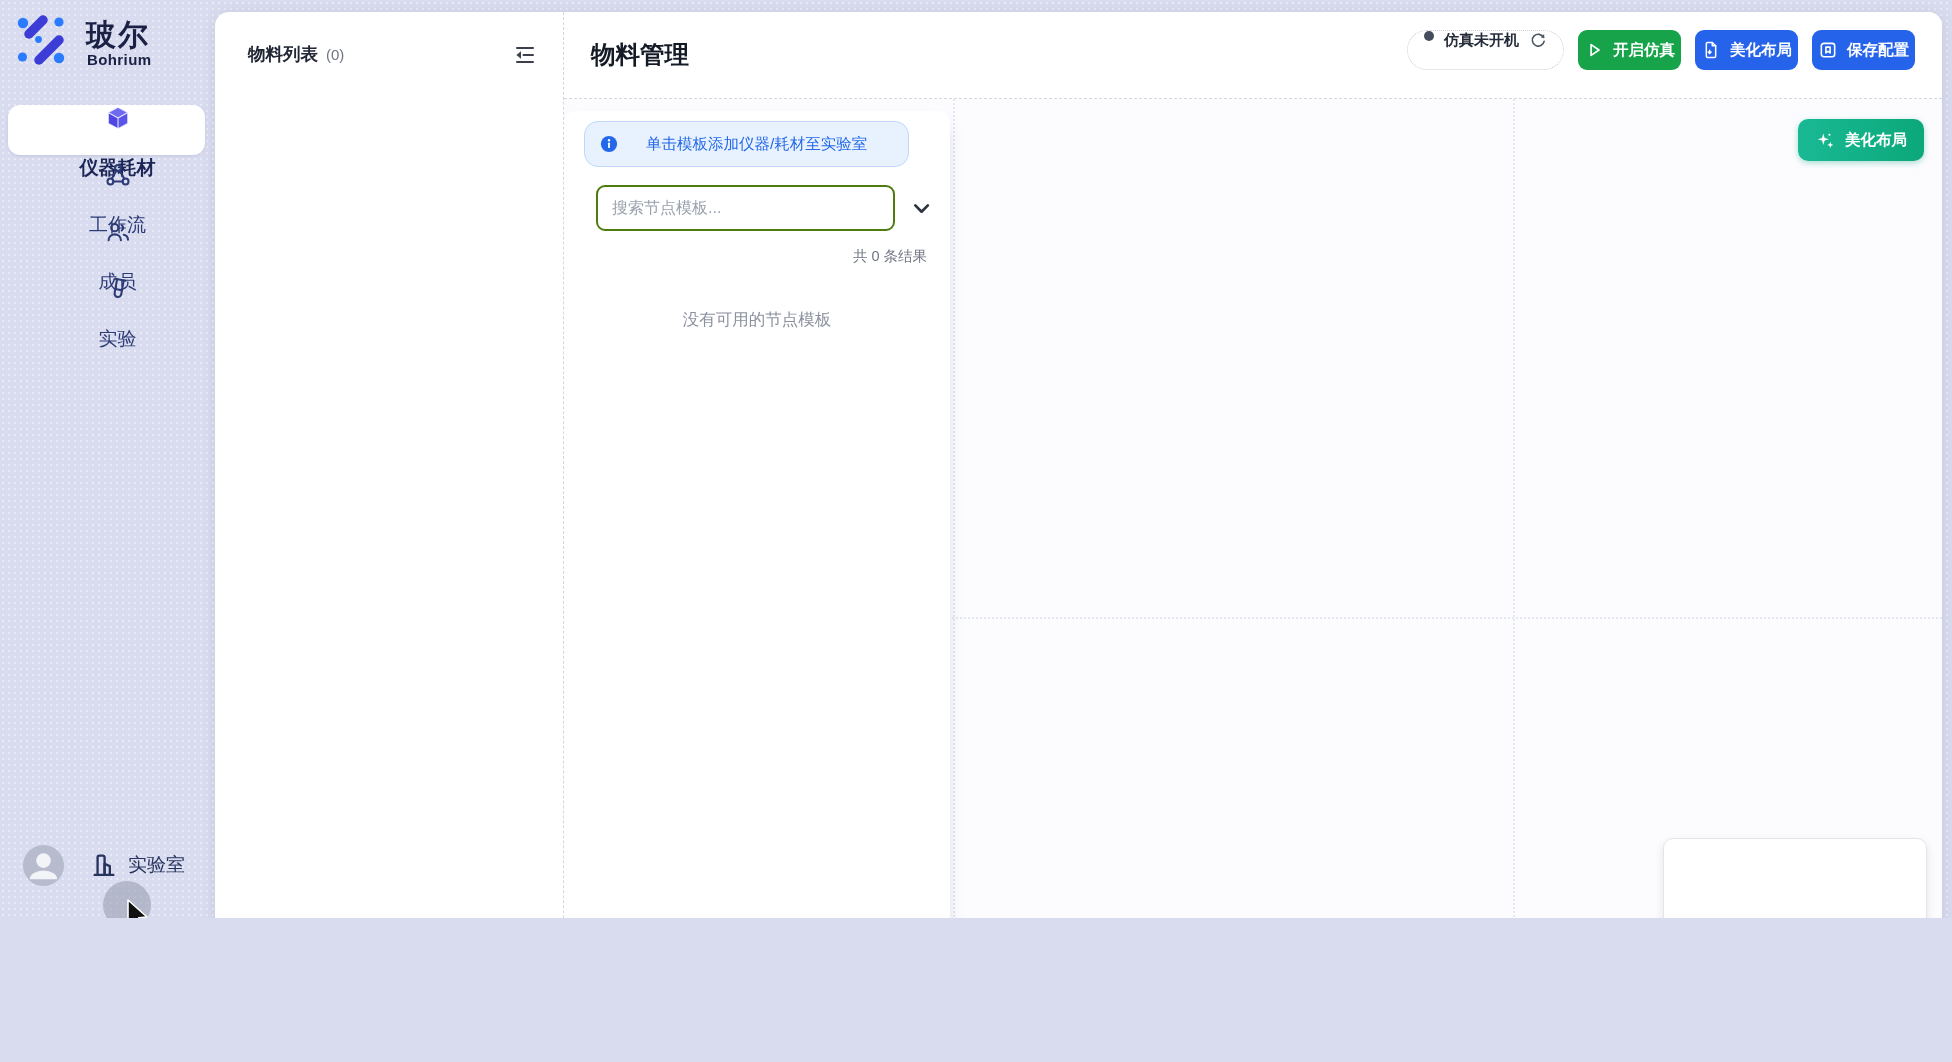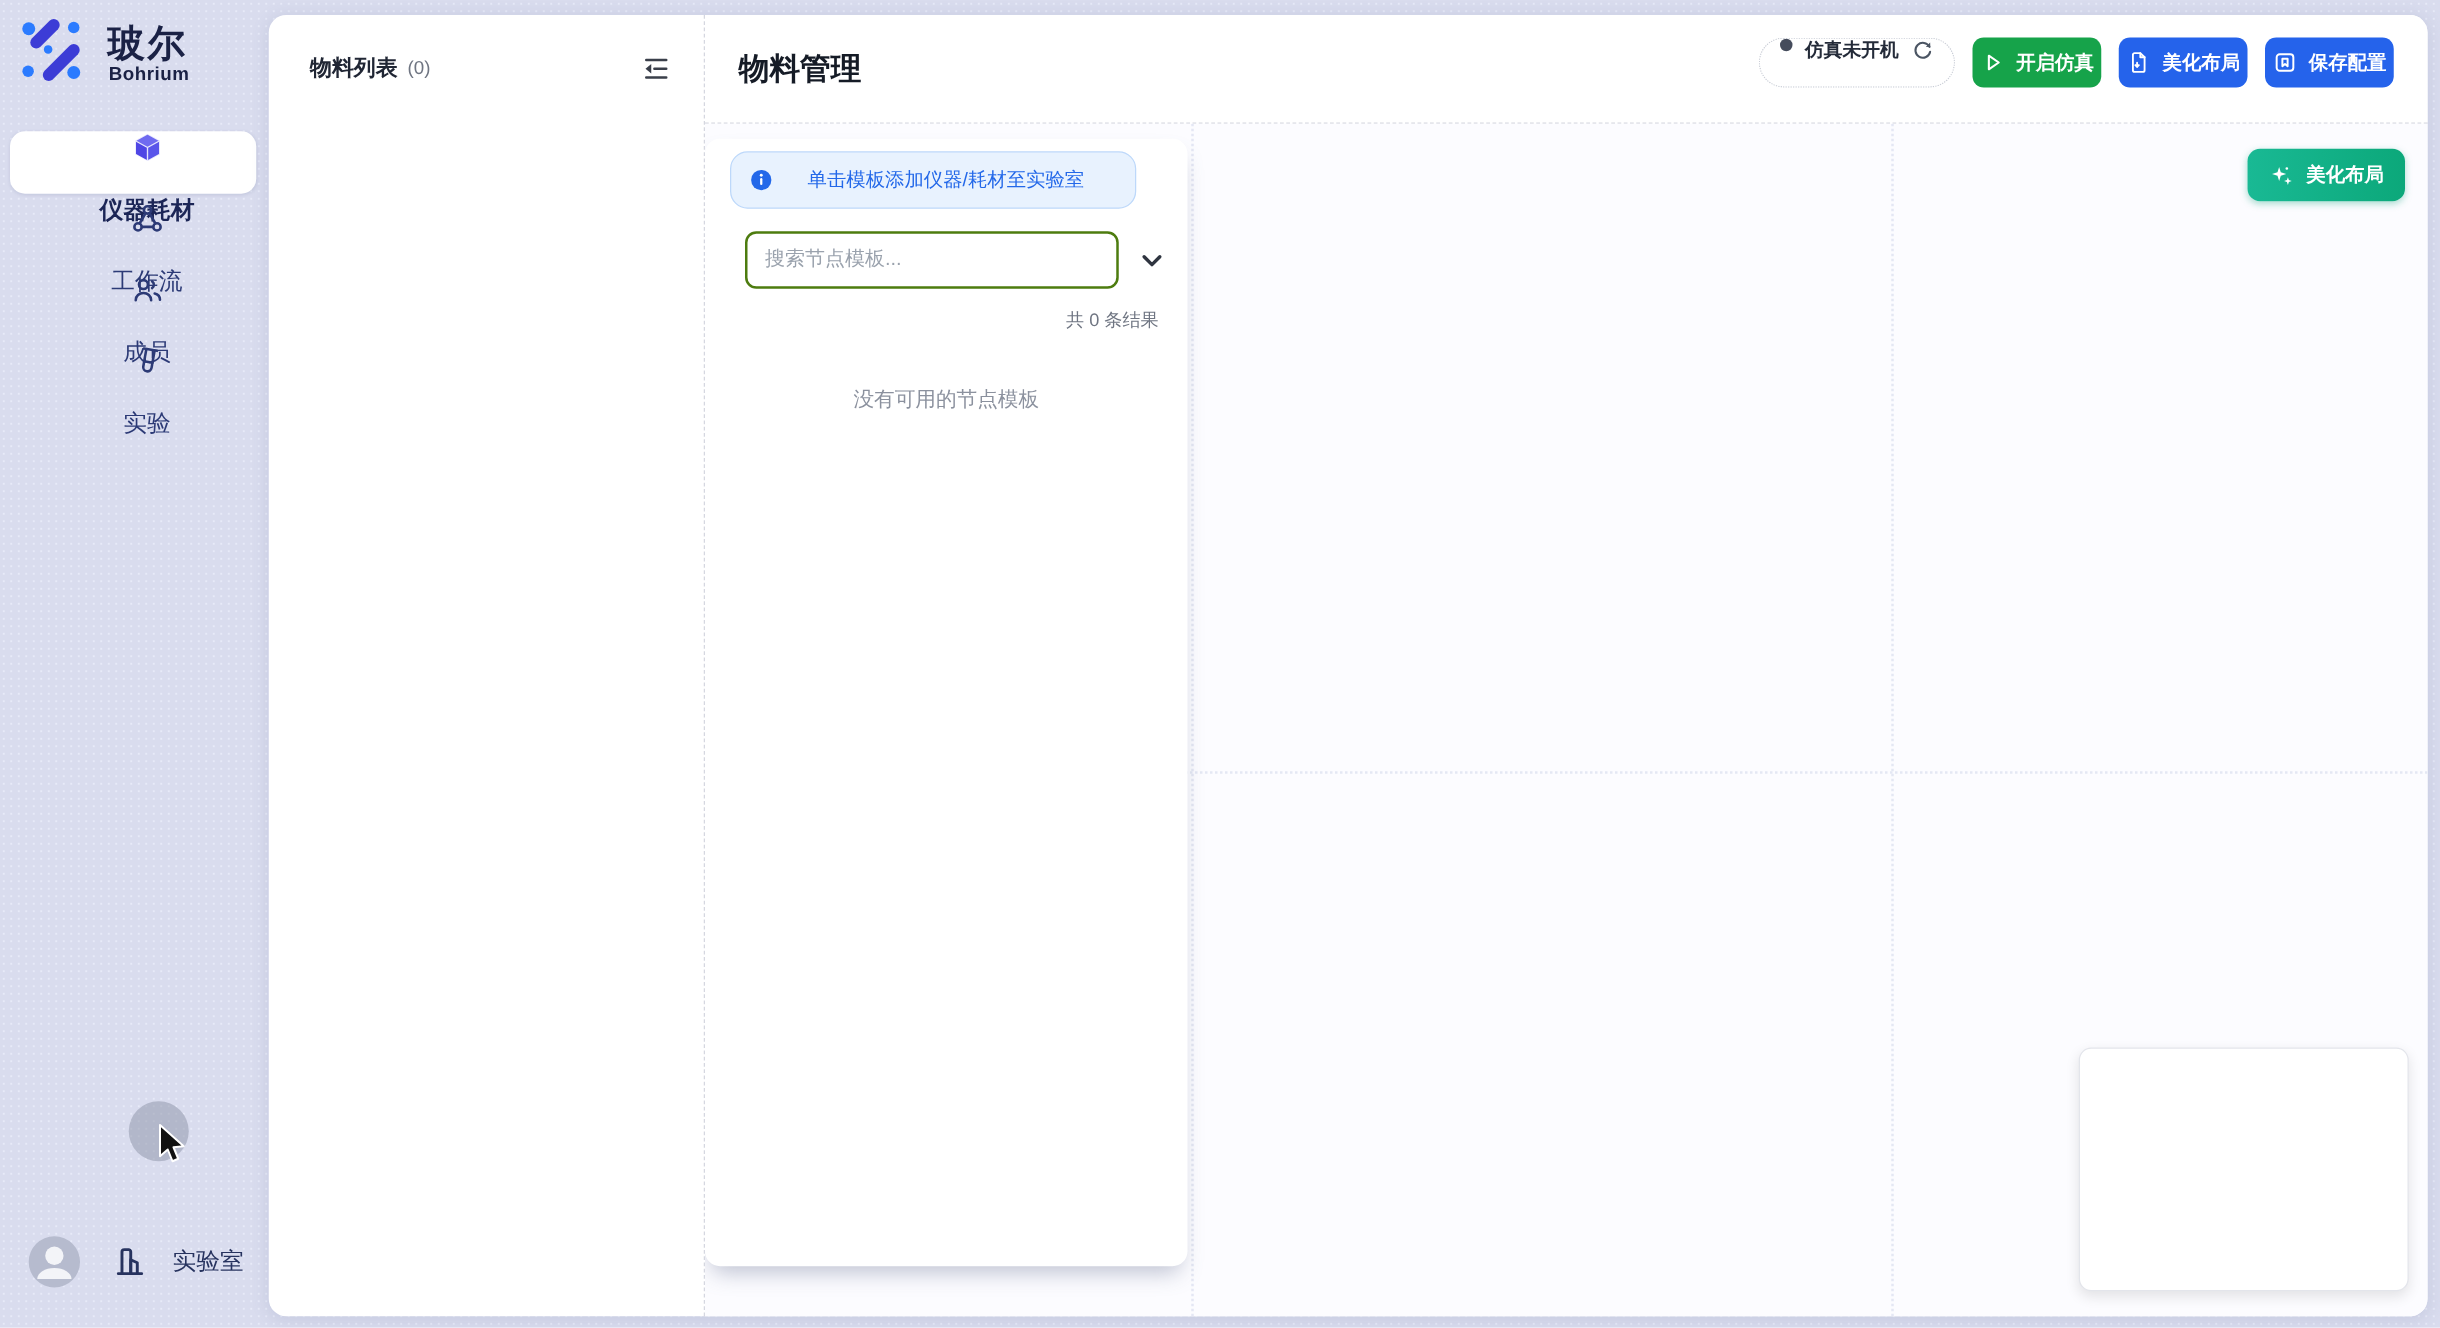--- a/index.html
+++ b/index.html
@@ -2,21 +2,21 @@
 <html><head>
 <meta charset="utf-8">
 <style>
   * { margin:0; padding:0; box-sizing:border-box; }
   html,body { width:1952px; height:1062px; }
   body {
     font-family:"Liberation Sans","DejaVu Sans",sans-serif;
     background:#d9dcee;
   }
   #screen {
-    position:relative; width:1952px; height:1062px; overflow:hidden;
+    position:relative; width:1952px; height:918px; overflow:hidden;
     background-color:#d9dcee;
     background-image:radial-gradient(#e7eaf8 1.1px, transparent 1.1px);
     background-size:6px 6px;
     text-decoration:underline;
   }
   
   .sidebar { position:absolute; left:0; top:0; width:215px; height:100%; }
   .logo { position:absolute; left:14px; top:13px; width:190px; height:56px; }
   .logo-mark { position:absolute; left:0; top:0; width:54px; height:54px; }
   .brand { position:absolute; left:72px; top:2px; font-size:30px; font-weight:bold; color:#1a2145; letter-spacing:2px;}
@@ -30,21 +30,21 @@
   .nav-item.active {
     background:#ffffff; color:#1b2556; font-weight:bold;
     box-shadow:0 1px 3px rgba(60,70,120,.14);
   }
   .nav-item svg { width:26px; height:26px; flex:0 0 26px; }
   .ripple { position:absolute; left:103px; top:881px; width:48px; height:48px;
     border-radius:50%; background:rgba(140,146,166,.5); }
   .cursor { position:absolute; left:126px; top:899px; width:24px; height:34px; z-index:50;}
   .side-footer { position:absolute; left:0; bottom:28px; width:215px; height:46px; }
   .avatar { position:absolute; left:22px; top:0; width:43px; height:43px; }
-  .lab-entry { position:absolute; left:90px; top:7px; display:flex; align-items:center; gap:20px;
+  .lab-entry { position:absolute; left:90px; top:7px; display:flex; align-items:center; gap:10px;
     color:#27335f; font-size:19px; font-weight:500; cursor:pointer;}
   .lab-entry svg { width:28px; height:28px; }
   
   .main-card {
     position:absolute; left:215px; top:12px; width:1727px; height:1041px;
     background:#fff; border-radius:14px; box-shadow:0 2px 14px rgba(90,100,140,.16);
   }
   
   .materials-panel { position:absolute; left:0; top:0; width:348px; height:100%; }
   .materials-title-row { position:absolute; left:10px; top:30px; right:14px; display:flex; align-items:center; }

